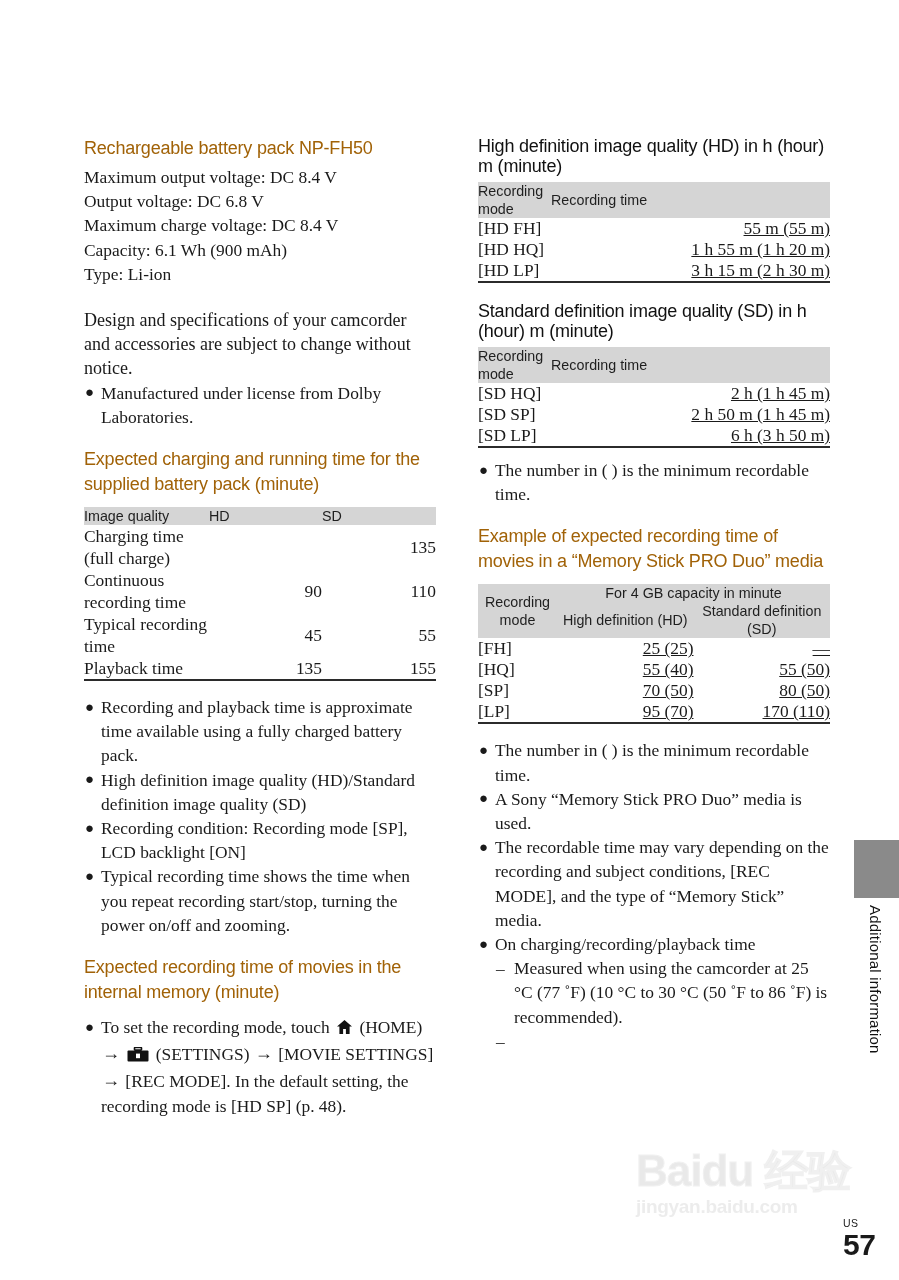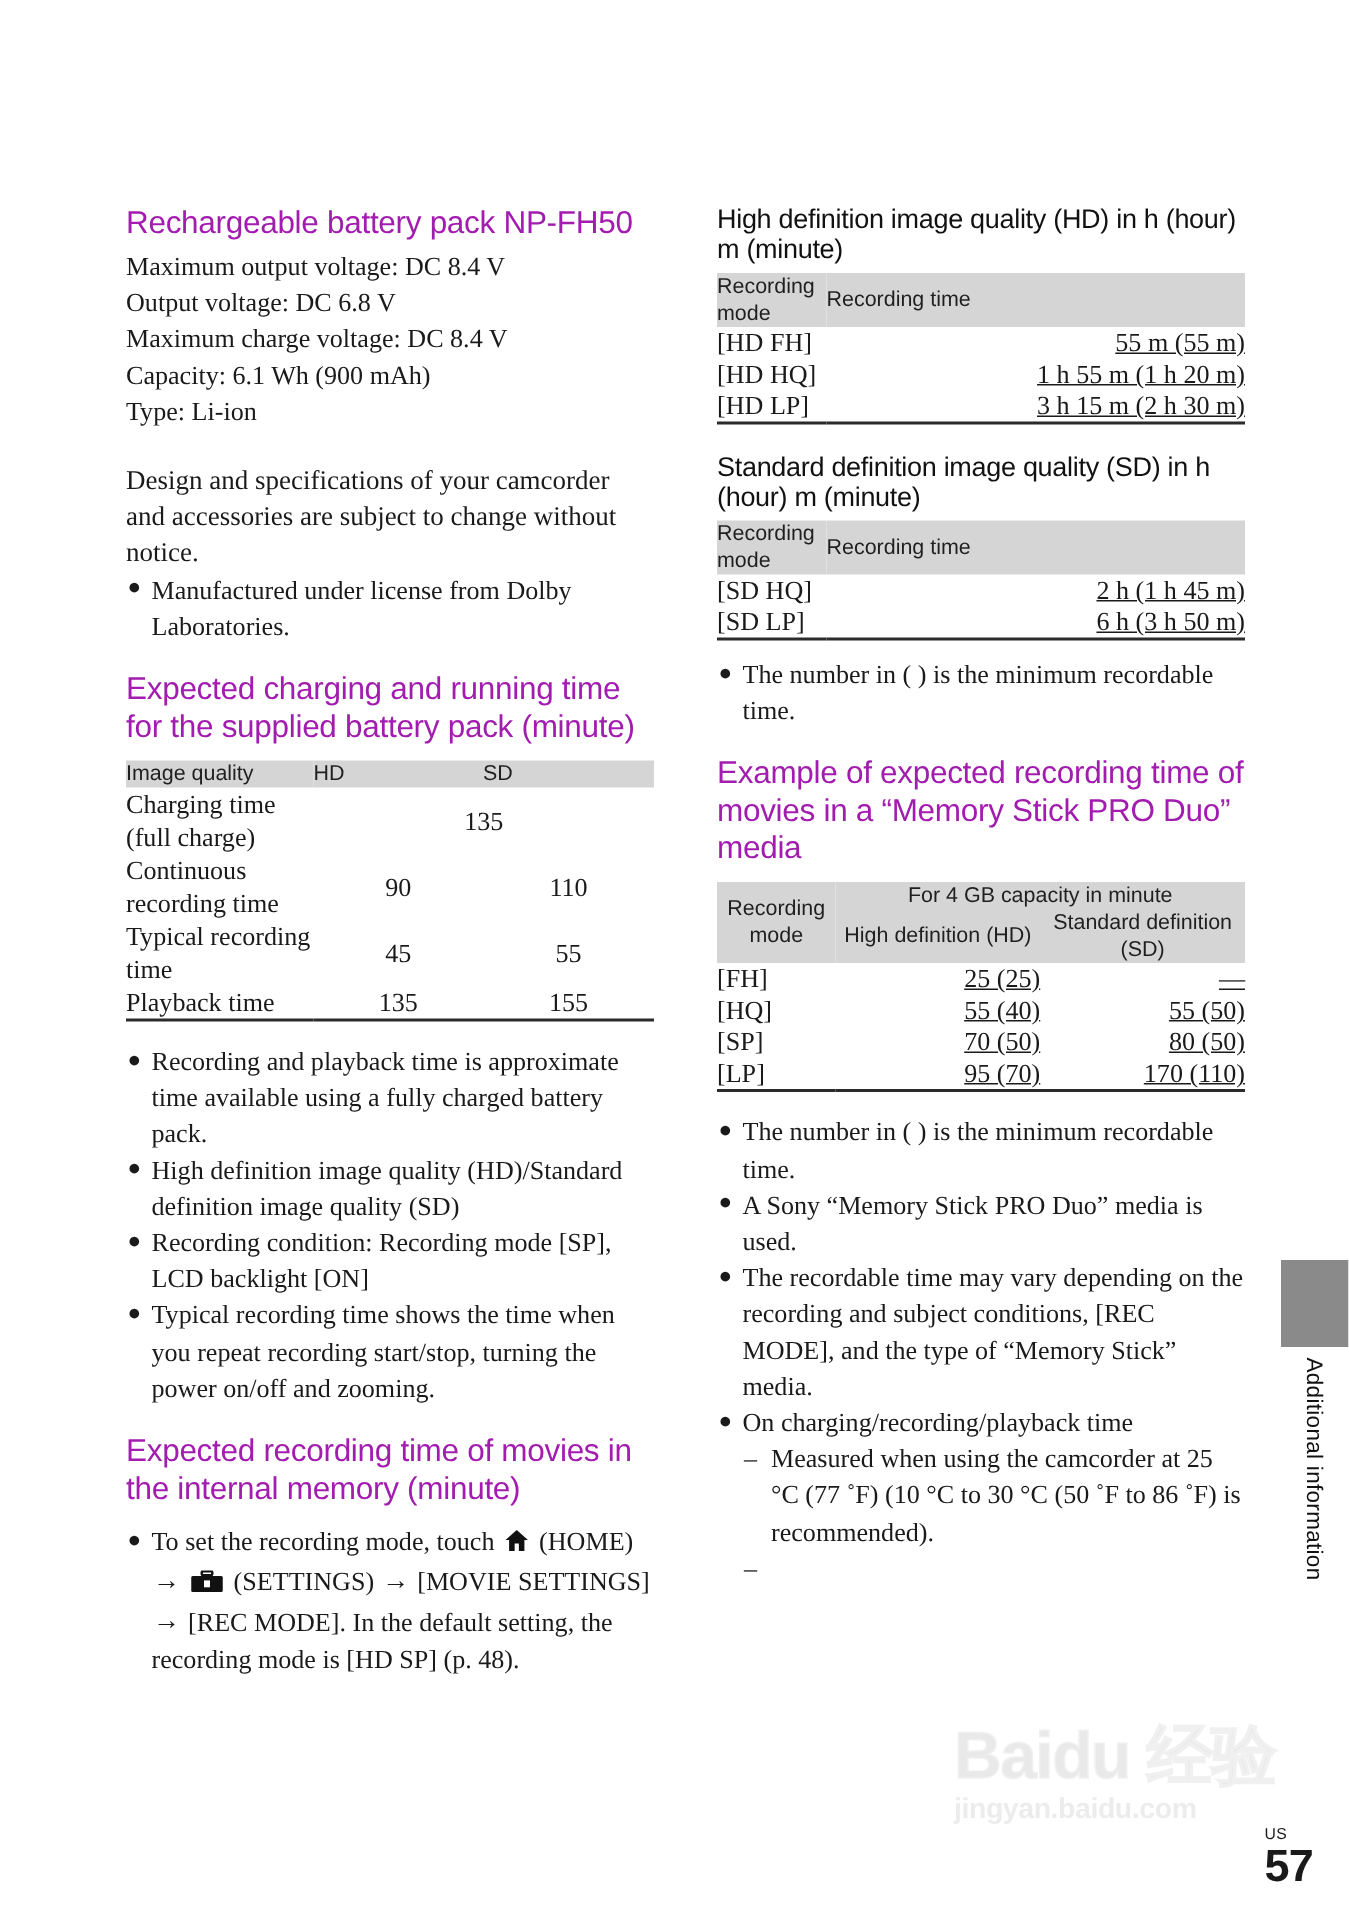--- a/index.html
+++ b/index.html
@@ -21,24 +21,24 @@
     position: absolute;
     top: 136px;
     width: 352px;
   }
   .col-left  { left: 84px; }
   .col-right { left: 478px; }
 
   
   .h-sans {
     font-family: "Liberation Sans", sans-serif;
-    font-size: 21px;
+    font-size: 18px;
     line-height: 25px;
     font-weight: 400;
-    color: #a21caf;
+    color: #a16207;
     margin: 0 0 4px 0;
     letter-spacing: -0.2px;
   }
   .h-sans-sm {
     font-family: "Liberation Sans", sans-serif;
     font-size: 18px;
     line-height: 20px;
     font-weight: 400;
     color: #111;
     margin: 0 0 6px 0;
@@ -134,21 +134,21 @@
   }
   .vsep { border-left: 1.6px solid #2b2b2b; }
   .vsep-thin { border-left: 1.2px solid #5a5a5a; }
 
   td.cell {
     font-size: 17.4px;
     line-height: 22px;
     padding: 6px 8px 7px 8px;
     border-bottom: 1.3px solid #8d8d8d;
   }
-  td.cell.c { text-align: center; }
+  td.cell.c { text-align: right; }
   td.cell.l { text-align: left; }
   tr.last td.cell, tr.last .thead-cell { border-bottom: 2.4px solid #2b2b2b; }
 
   td.cell2 {
     font-size: 17.4px;
     line-height: 21px;
     padding: 5px 8px 6px 8px;
     border-bottom: 1.3px solid #8d8d8d;
   }
   td.cell2.c { text-align: right; text-decoration: underline; }
@@ -374,20 +374,24 @@
     <table class="t">
       <tbody>
           <tr>
         <td class="thead-cell l" style="width:73px">Recording mode</td>
         <td class="thead-cell c vsep" style="width:279px">Recording time</td>
       </tr>
       <tr>
         <td class="cell2">[SD HQ]</td>
         <td class="cell2 c vsep">2 h (1 h 45 m)</td>
       </tr>
+      <tr>
+        <td class="cell2">[SD SP]</td>
+        <td class="cell2 c vsep">2 h 50 m (1 h 45 m)</td>
+      </tr>
       <tr class="last">
         <td class="cell2" style="border-bottom:2.4px solid #2b2b2b">[SD LP]</td>
         <td class="cell2 c vsep" style="border-bottom:2.4px solid #2b2b2b">6 h (3 h 50 m)</td>
       </tr>
     </tbody>
       </table>
 
     <div class="gap-10"></div>
 
     <ul class="bul">

